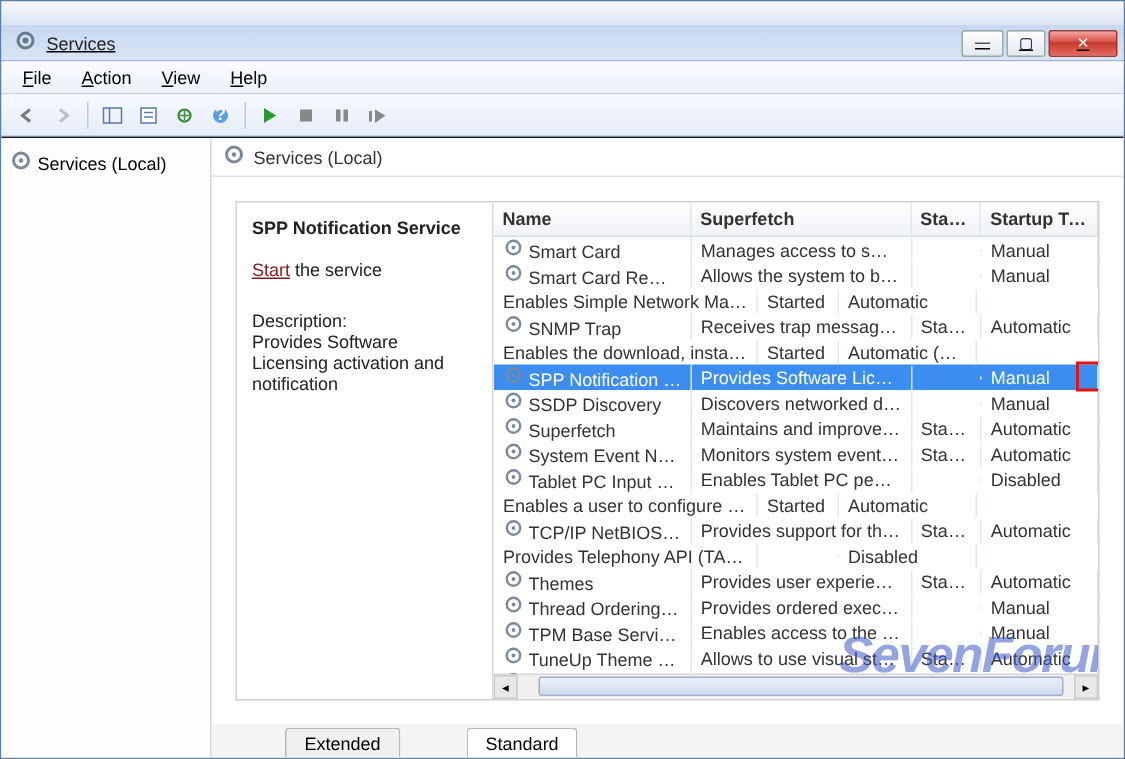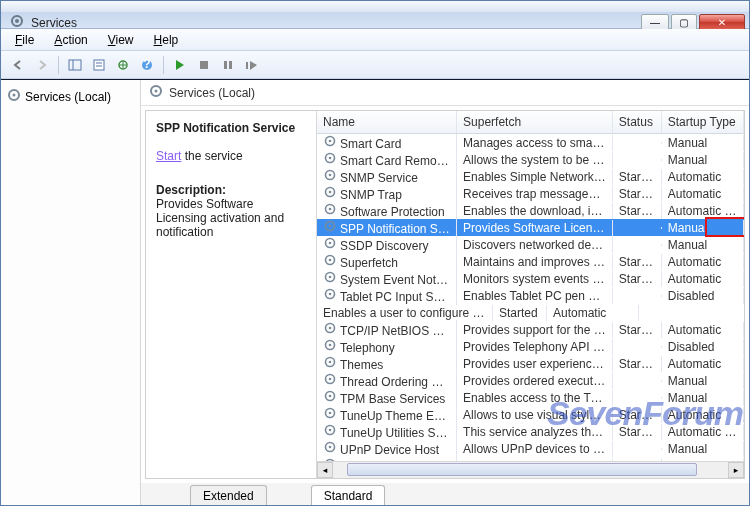--- a/index.html
+++ b/index.html
@@ -1,20 +1,20 @@
 <!DOCTYPE html>
 <html><head>
 <meta charset="utf-8">
 <style>
 * { margin: 0; padding: 0; box-sizing: border-box; font-family: "Segoe UI", Tahoma, sans-serif; font-size: 12px; }
 body { background: #e8e8e8; width: 750px; height: 506px; overflow: hidden; }
 
 .window { width: 750px; height: 506px; border: 1px solid #5a7ea8; background: #fff; display: flex; flex-direction: column; }
 
-.titlebar { height: 28px; background: linear-gradient(to bottom,#f6f9fc,#dce6f4 40%,#c8d7ef 41%,#d8e4f5); display: flex; align-items: center; padding: 16px 4px 0 8px; border-bottom: 1px solid #a0b4d0; }
+.titlebar { height: 40px; background: linear-gradient(to bottom,#f6f9fc,#dce6f4 40%,#c8d7ef 41%,#d8e4f5); display: flex; align-items: center; padding: 16px 4px 0 8px; border-bottom: 1px solid #a0b4d0; text-decoration: underline; }
 .titlebar-icon { margin-right: 6px; }
 .titlebar-title { flex: 1; color: #222; }
 .win-btn { width: 28px; height: 18px; margin-left: 2px; border: 1px solid #9aa; border-radius: 2px; background: linear-gradient(to bottom,#fdfdfd,#e3e8f0); display: flex; align-items: center; justify-content: center; font-size: 10px; }
 .win-btn.close { width: 46px; background: linear-gradient(to bottom,#f6a6a0,#d64b3e 45%,#c33a2d 46%,#e76a5c); color:#fff; border-color:#9c3b32;}
 .win-btn.max { width: 26px;}
 .win-btn.min { width: 28px;}
 
 .menubar { height: 22px; background: linear-gradient(to bottom,#fbfcff,#eaf0fa); display: flex; align-items: center; padding: 0 6px; gap: 4px; border-bottom: 1px solid #c8d4e6; }
 .menu-item { padding: 2px 8px; }
 .menu-item u { text-decoration: underline; }
@@ -22,28 +22,28 @@
 .toolbar { height: 28px; background: linear-gradient(to bottom,#f6f9ff,#e6edf8); display: flex; align-items: center; padding: 0 6px; gap: 2px; border-bottom: 1px solid #c8d4e6;}
 .tb-btn { width: 22px; height: 22px; display:flex; align-items:center; justify-content:center; border:1px solid transparent; border-radius:2px; }
 .tb-sep { width:1px; height:18px; background:#c0ccdc; margin:0 3px; }
 
 .body-area { flex:1; display:flex; background:#fff; border-top:1px solid #0f172a; overflow:hidden;}
 .left-pane { width:140px; border-right:1px solid #d8d8d8; padding:6px 4px; background:#fdfdfd; }
 .left-item { display:flex; align-items:center; gap:4px; padding:2px 2px; }
 
 .right-pane { flex:1; display:flex; flex-direction:column; overflow:hidden;}
 .right-header { height:26px; display:flex; align-items:center; padding:4px 8px; border-bottom:1px solid #e0e0e0; gap:6px; color:#333;}
-.right-content { flex:1; display:flex; overflow:hidden; border:1px solid #d0d0d0; margin:4px;}
+.right-content { flex:1; display:flex; overflow:hidden; border:1px solid #d0d0d0; margin:16px;}
 .detail-pane { width:170px; padding:10px 10px; font-size:11px; color:#222; }
 .detail-title { font-weight:bold; margin-bottom:14px; }
-.start-link { color:#8b5cf6; text-decoration:underline; cursor:pointer; }
-.detail-desc-label { margin-top:20px;font-weight:bold; }
+.start-link { color:#7f1d1d; text-decoration:underline; cursor:pointer; }
+.detail-desc-label { margin-top:20px; }
 
 .list-pane { flex:1; display:flex; flex-direction:column; overflow:hidden; border-left:1px solid #d8d8d8;}
-.list-header { display:flex; background:linear-gradient(to bottom,#fefefe,#f0f3f8); border-bottom:1px solid #d4dae4; }
+.list-header { display:flex; background:linear-gradient(to bottom,#fefefe,#f0f3f8); border-bottom:1px solid #d4dae4;font-weight:bold; }
 .col { padding:4px 6px; border-right:1px solid #e2e6ee; color:#333; white-space:nowrap; overflow:hidden; text-overflow:ellipsis; }
 .c-name { width:158px; }
 .c-desc { width:176px; }
 .c-status { width:54px; }
 .c-startup { width:92px; }
 .list-rows { overflow-y:auto; flex:1; position:relative; }
 .row { display:flex; align-items:center; height:17px; }
 .row .col { padding:1px 6px; }
 .row.selected { background:#3b8ef0; color:#fff; }
 .row.selected .col { color:#fff; }
@@ -198,42 +198,34 @@
               <div class="row">
                 <div class="col c-name"><span class="svc-icon"><svg width="14" height="14">
                       <circle cx="7" cy="7" r="4.5" fill="none" stroke="#7a8a9a" stroke-width="1.6"></circle>
                       <circle cx="7" cy="7" r="1.3" fill="#7a8a9a"></circle>
                     </svg></span>Smart Card Removal Policy</div>
                 <div class="col c-desc">Allows the system to be confi...</div>
                 <div class="col c-status"></div>
                 <div class="col c-startup">Manual</div>
               </div>
               <div class="row">
-                <div class="col c-name"><span class="svc-icon"><svg width="14" height="14">
-                      <circle cx="7" cy="7" r="4.5" fill="none" stroke="#7a8a9a" stroke-width="1.6"></circle>
-                      <circle cx="7" cy="7" r="1.3" fill="#7a8a9a"></circle>
-                    </svg></span>SNMP Service</div>
                 <div class="col c-desc">Enables Simple Network Man...</div>
                 <div class="col c-status">Started</div>
                 <div class="col c-startup">Automatic</div>
               </div>
               <div class="row">
                 <div class="col c-name"><span class="svc-icon"><svg width="14" height="14">
                       <circle cx="7" cy="7" r="4.5" fill="none" stroke="#7a8a9a" stroke-width="1.6"></circle>
                       <circle cx="7" cy="7" r="1.3" fill="#7a8a9a"></circle>
                     </svg></span>SNMP Trap</div>
                 <div class="col c-desc">Receives trap messages gener...</div>
                 <div class="col c-status">Started</div>
                 <div class="col c-startup">Automatic</div>
               </div>
               <div class="row">
-                <div class="col c-name"><span class="svc-icon"><svg width="14" height="14">
-                      <circle cx="7" cy="7" r="4.5" fill="none" stroke="#7a8a9a" stroke-width="1.6"></circle>
-                      <circle cx="7" cy="7" r="1.3" fill="#7a8a9a"></circle>
-                    </svg></span>Software Protection</div>
                 <div class="col c-desc">Enables the download, install...</div>
                 <div class="col c-status">Started</div>
                 <div class="col c-startup">Automatic (D...</div>
               </div>
               <div class="row selected">
                 <div class="col c-name"><span class="svc-icon"><svg width="14" height="14">
                       <circle cx="7" cy="7" r="4.5" fill="none" stroke="#7a8a9a" stroke-width="1.6"></circle>
                       <circle cx="7" cy="7" r="1.3" fill="#7a8a9a"></circle>
                     </svg></span>SPP Notification Service</div>
                 <div class="col c-desc">Provides Software Licensing a...</div>
@@ -285,24 +277,20 @@
               <div class="row">
                 <div class="col c-name"><span class="svc-icon"><svg width="14" height="14">
                       <circle cx="7" cy="7" r="4.5" fill="none" stroke="#7a8a9a" stroke-width="1.6"></circle>
                       <circle cx="7" cy="7" r="1.3" fill="#7a8a9a"></circle>
                     </svg></span>TCP/IP NetBIOS Helper</div>
                 <div class="col c-desc">Provides support for the NetB...</div>
                 <div class="col c-status">Started</div>
                 <div class="col c-startup">Automatic</div>
               </div>
               <div class="row">
-                <div class="col c-name"><span class="svc-icon"><svg width="14" height="14">
-                      <circle cx="7" cy="7" r="4.5" fill="none" stroke="#7a8a9a" stroke-width="1.6"></circle>
-                      <circle cx="7" cy="7" r="1.3" fill="#7a8a9a"></circle>
-                    </svg></span>Telephony</div>
                 <div class="col c-desc">Provides Telephony API (TAPI...</div>
                 <div class="col c-status"></div>
                 <div class="col c-startup">Disabled</div>
               </div>
               <div class="row">
                 <div class="col c-name"><span class="svc-icon"><svg width="14" height="14">
                       <circle cx="7" cy="7" r="4.5" fill="none" stroke="#7a8a9a" stroke-width="1.6"></circle>
                       <circle cx="7" cy="7" r="1.3" fill="#7a8a9a"></circle>
                     </svg></span>Themes</div>
                 <div class="col c-desc">Provides user experience the...</div>

